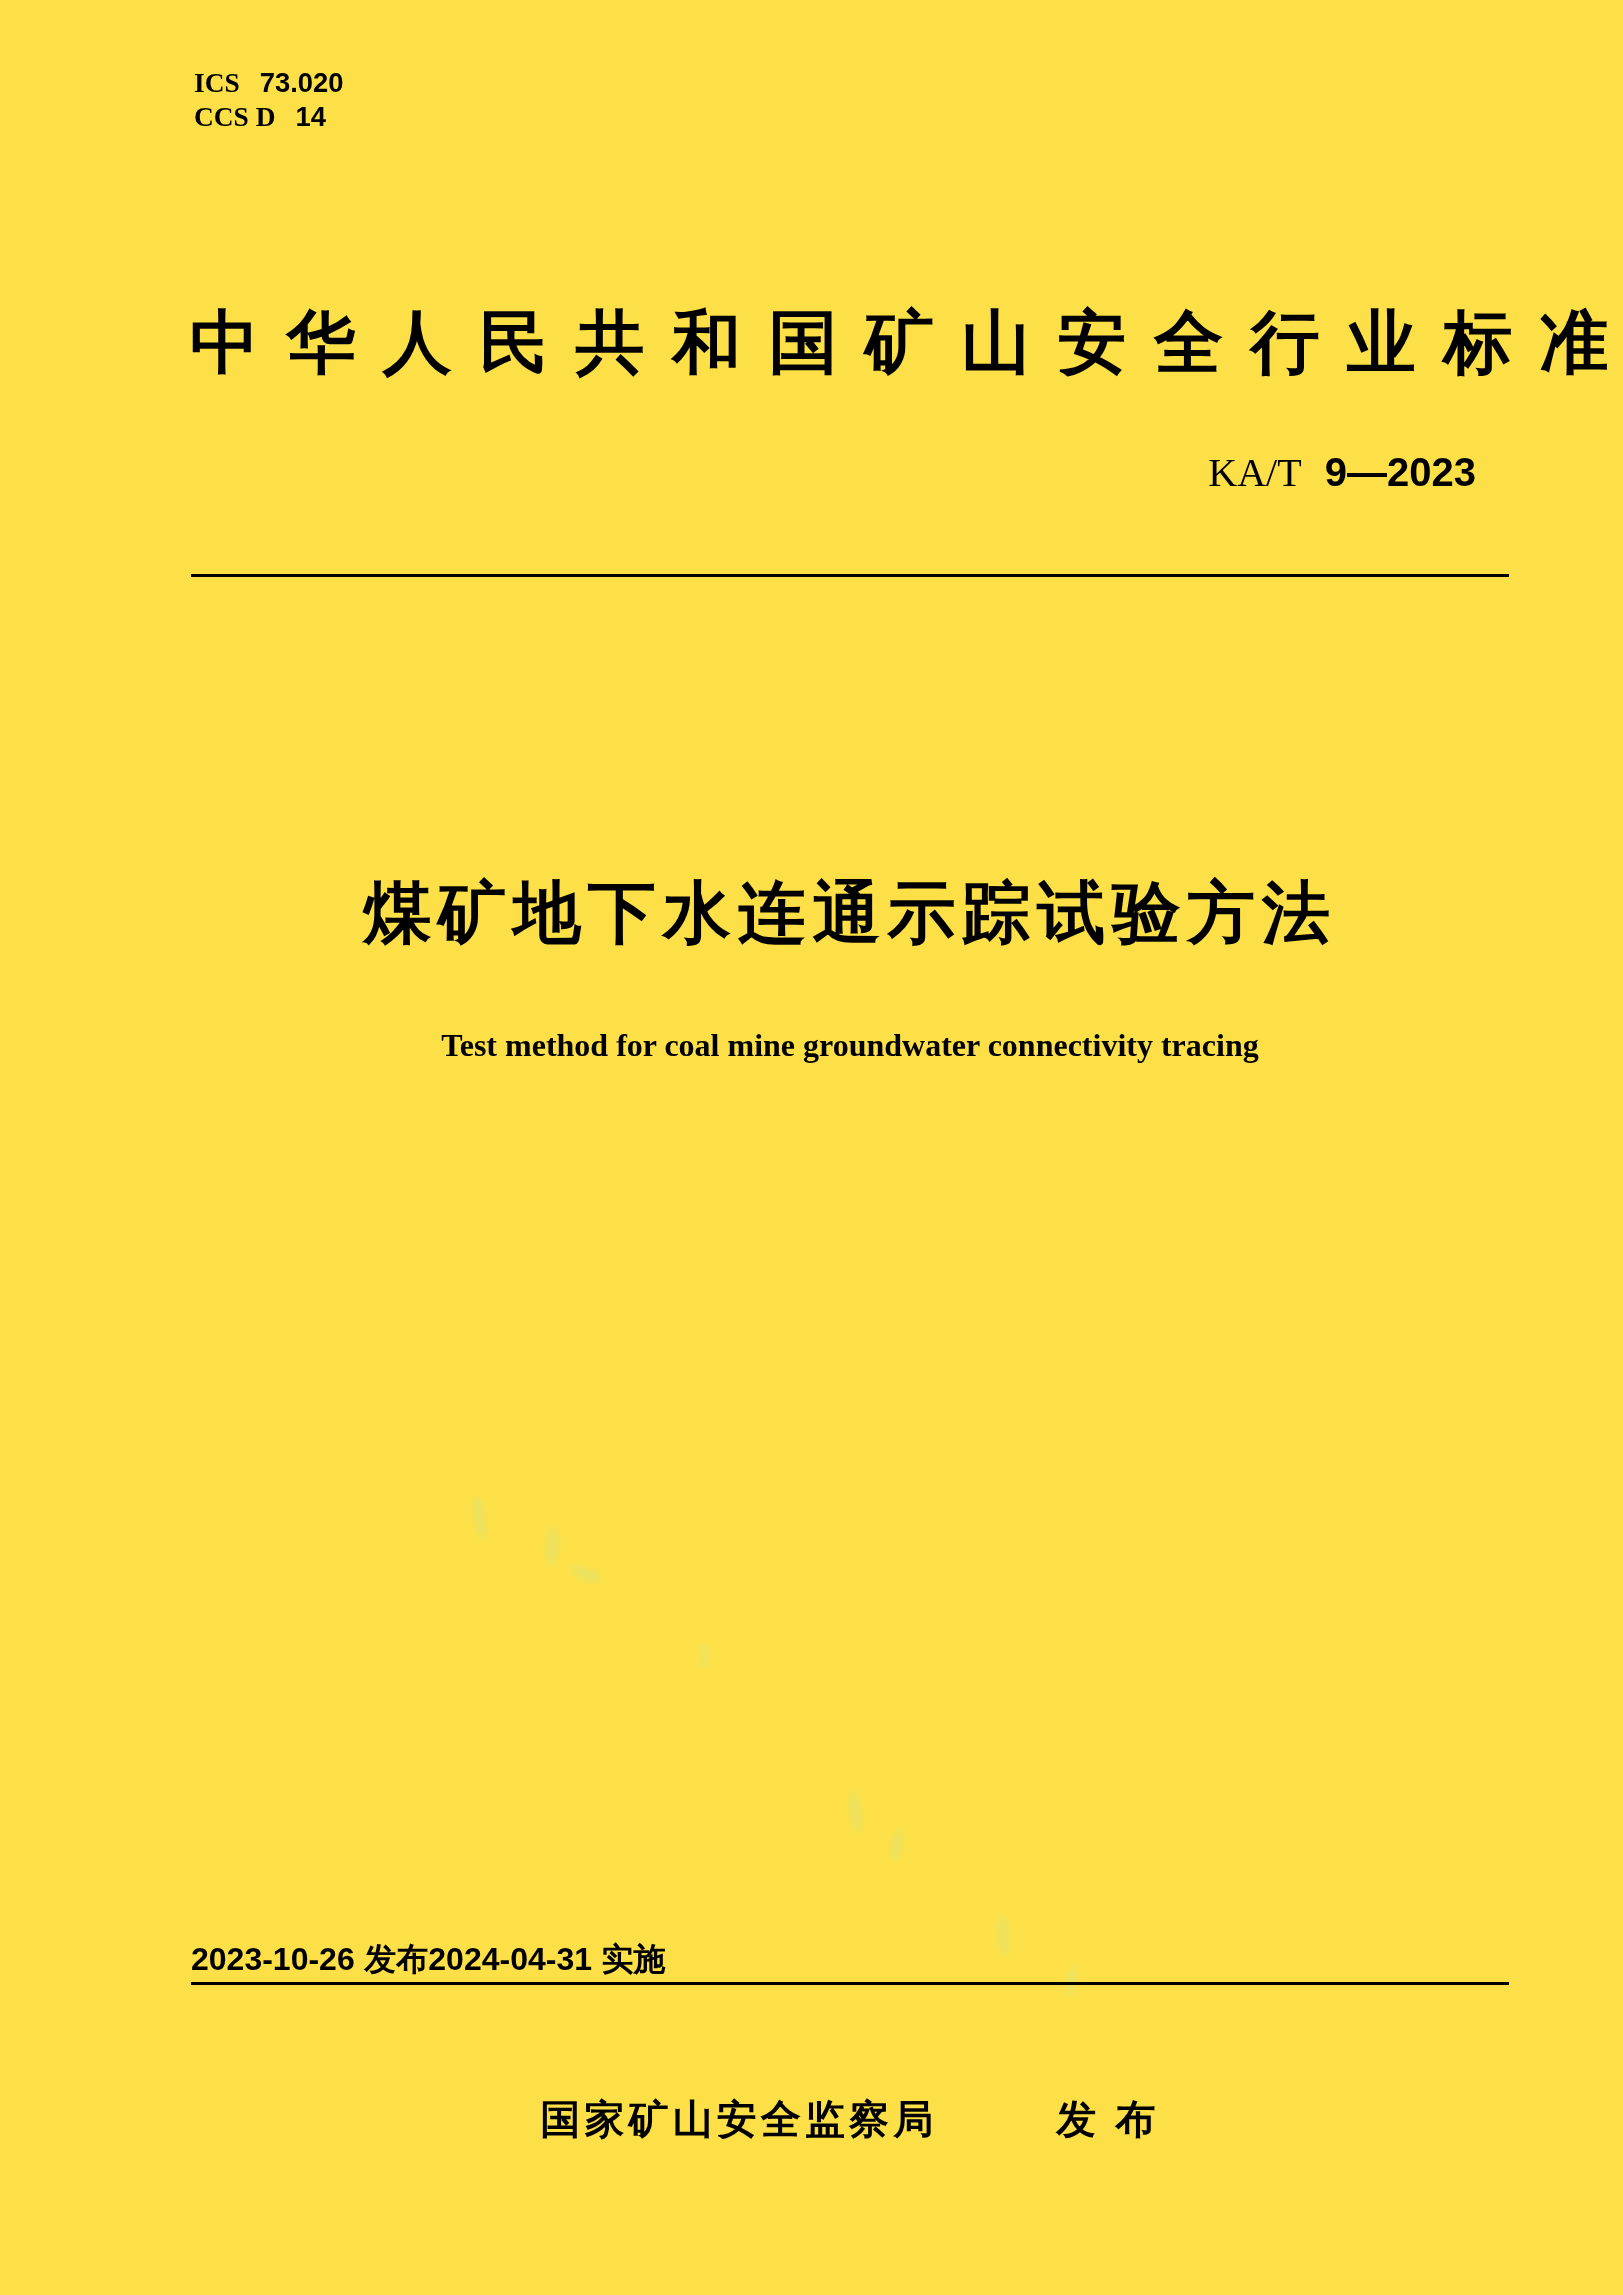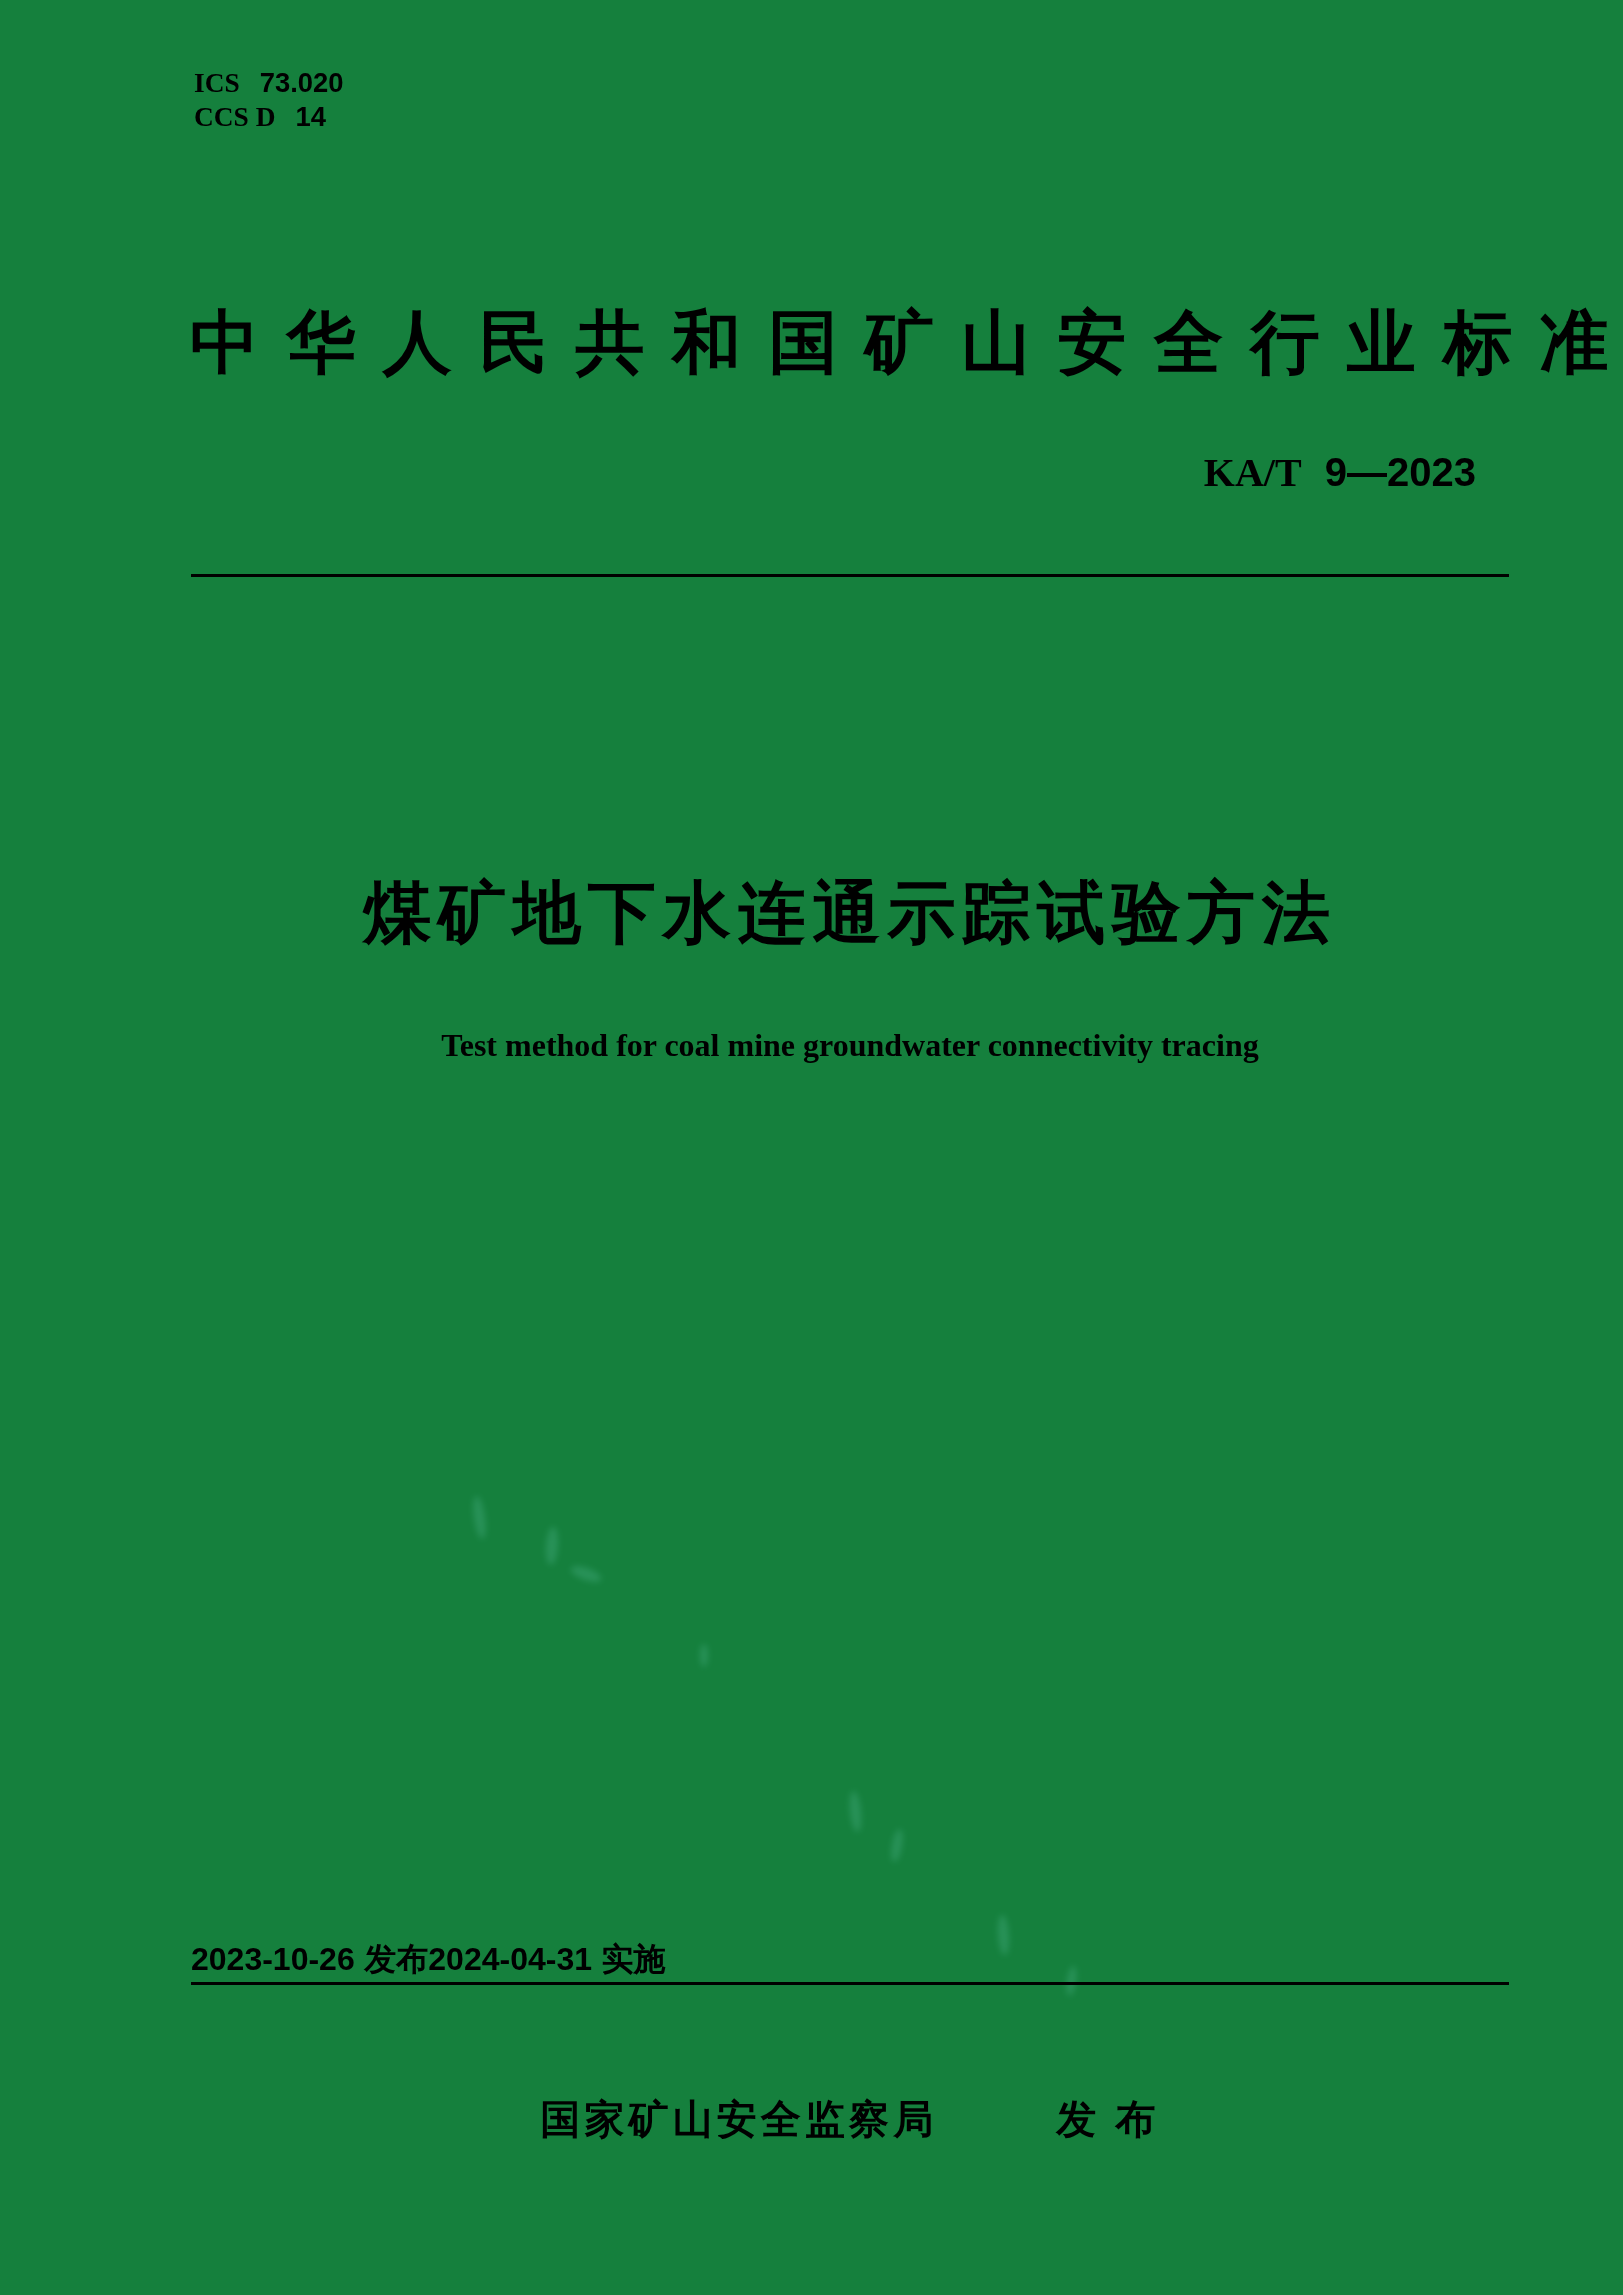--- a/index.html
+++ b/index.html
@@ -1,20 +1,20 @@
 <!DOCTYPE html>
 <html style="font-size:11px"><head>
 <meta charset="utf-8">
 <style>
   html, body { margin: 0; padding: 0; background: #ffffff; }
   .page {
     position: relative;
     width: 1624px;
     height: 2295px;
-    background: #15803d;
+    background: #fde047;
     color: #000000;
     overflow: hidden;
     font-family: "Liberation Sans", "DejaVu Sans", sans-serif;
   }
 
   
   .ics-block {
     position: absolute;
     left: 194px;
     top: 66px;
@@ -63,21 +63,21 @@
   .std-number {
     position: absolute;
     top: 452px;
     right: 148px;
     font-size: 40px;
     line-height: 1;
     white-space: nowrap;
   }
   .std-number-prefix {
     font-family: "Liberation Serif", "DejaVu Serif", serif;
-    font-weight: 700;
+    font-weight: 400;
   }
   .std-number-value {
     font-family: "Liberation Sans", "DejaVu Sans", sans-serif;
     font-weight: 700;
     margin-left: 12px;
   }
 
   .rule {
     position: absolute;
     left: 191px;

